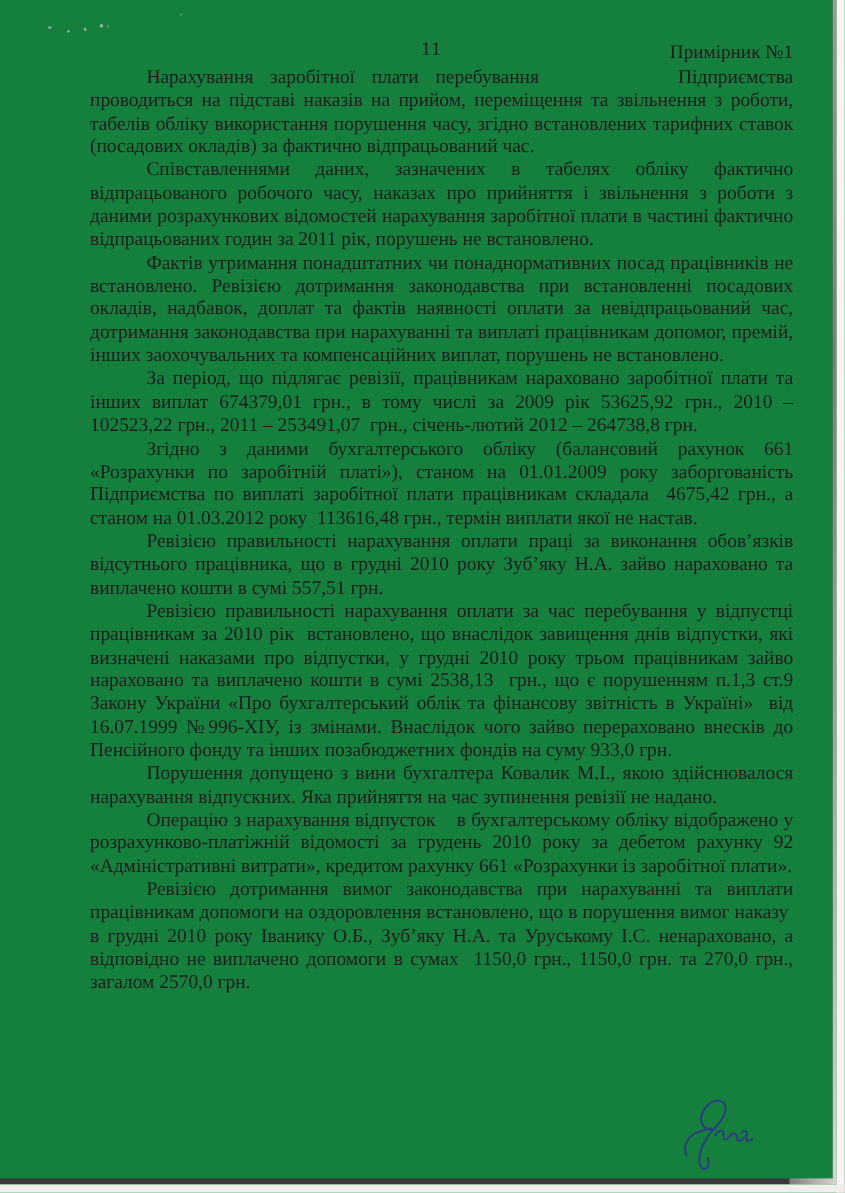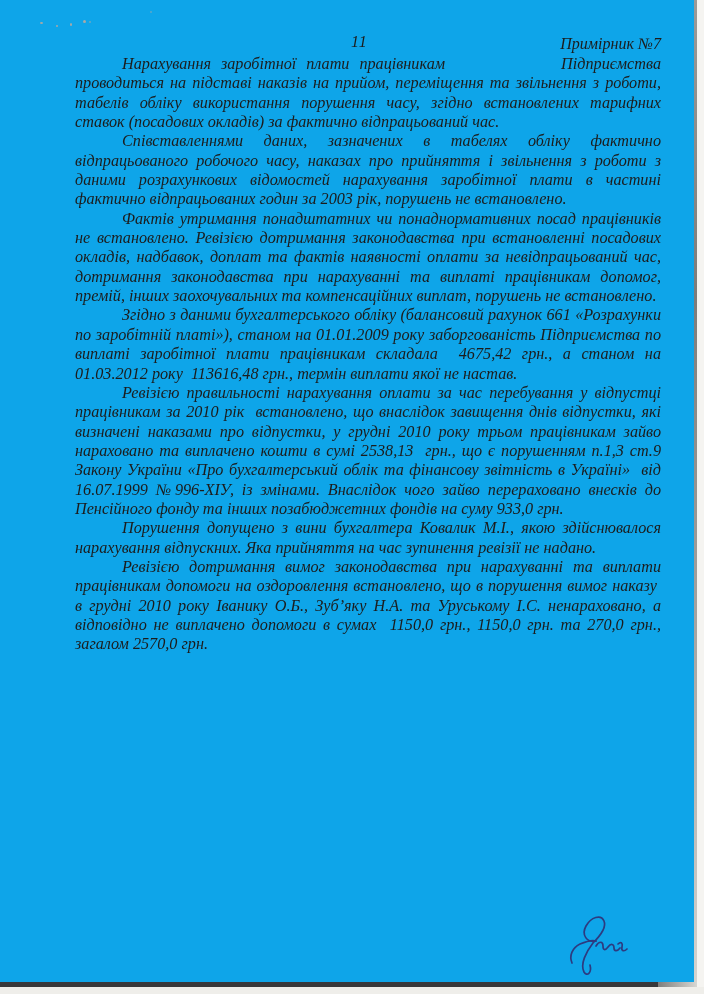--- a/index.html
+++ b/index.html
@@ -7,21 +7,21 @@
     --sig:#2d3b80;
     --scan-line:#38383a;
   }
   html,body{margin:0;padding:0;}
   body{
     width:704px;height:994px;position:relative;overflow:hidden;
     background:#fbfaf8;
     font-family:"Liberation Serif","DejaVu Serif",serif;
   }
   .page{
-    position:absolute;inset:0;background:#0ea5e9;font-style:italic;
+    position:absolute;inset:0;background:#15803d;
   }
   
   .scan-margin-right{position:absolute;top:0;right:0;width:7px;height:100%;background:#f5f4f1;}
   .scan-edge-right{position:absolute;top:0;right:7px;width:3px;height:986px;
     background:linear-gradient(#9a9a98,#7c7c7a 30%,#b9b8b5 80%,#d5d4d0);}
   .scan-edge-bottom{position:absolute;left:0;top:982px;width:658px;height:5px;background:var(--scan-line);}
   .scan-edge-bottom-fade{position:absolute;left:658px;top:982px;width:39px;height:5px;
     background:linear-gradient(to right,#7e7e7c,#d8d7d3);}
   .scan-margin-bottom{position:absolute;left:0;top:987px;width:100%;height:7px;background:#efeeea;}
   .speck{position:absolute;background:#a9a9a7;border-radius:50%;}
@@ -61,30 +61,33 @@
 
   <span class="speck s1"></span>
   <span class="speck s2"></span>
   <span class="speck s3"></span>
   <span class="speck s4"></span>
   <span class="speck s5"></span>
   <span class="speck s6"></span>
 
   <div class="header-row">
     <span class="page-number">11</span>
-    <span class="copy-label">Примірник №7</span>
+    <span class="copy-label">Примірник №1</span>
   </div>
 
   <div class="body-text">
-    <p><span>Нарахування заробітної плати працівникам</span><span class="gap"></span><span>Підприємства проводиться на підставі наказів на прийом, переміщення та звільнення з роботи, табелів обліку використання порушення часу, згідно встановлених тарифних ставок (посадових окладів) за фактично відпрацьований час.</span></p>
-    <p>Співставленнями даних, зазначених в табелях обліку фактично відпрацьованого робочого часу, наказах про прийняття і звільнення з роботи з даними розрахункових відомостей нарахування заробітної плати в частині фактично відпрацьованих годин за 2003 рік, порушень не встановлено.</p>
+    <p><span>Нарахування заробітної плати перебування</span><span class="gap"></span><span>Підприємства проводиться на підставі наказів на прийом, переміщення та звільнення з роботи, табелів обліку використання порушення часу, згідно встановлених тарифних ставок (посадових окладів) за фактично відпрацьований час.</span></p>
+    <p>Співставленнями даних, зазначених в табелях обліку фактично відпрацьованого робочого часу, наказах про прийняття і звільнення з роботи з даними розрахункових відомостей нарахування заробітної плати в частині фактично відпрацьованих годин за 2011 рік, порушень не встановлено.</p>
     <p>Фактів утримання понадштатних чи понаднормативних посад працівників не встановлено. Ревізією дотримання законодавства при встановленні посадових окладів, надбавок, доплат та фактів наявності оплати за невідпрацьований час, дотримання законодавства при нарахуванні та виплаті працівникам допомог, премій, інших заохочувальних та компенсаційних виплат, порушень не встановлено.</p>
+    <p>За період, що підлягає ревізії, працівникам нараховано заробітної плати та інших виплат 674379,01 грн., в тому числі за 2009 рік 53625,92 грн., 2010 – 102523,22 грн., 2011 – 253491,07&nbsp; грн., січень-лютий 2012 – 264738,8 грн.</p>
     <p>Згідно з даними бухгалтерського обліку (балансовий рахунок 661 «Розрахунки по заробітній платі»), станом на 01.01.2009 року заборгованість Підприємства по виплаті заробітної плати працівникам складала&nbsp; 4675,42 грн., а станом на 01.03.2012 року&nbsp; 113616,48 грн., термін виплати якої не настав.</p>
+    <p>Ревізією правильності нарахування оплати праці за виконання обов’язків відсутнього працівника, що в грудні 2010 року Зуб’яку Н.А. зайво нараховано та виплачено кошти в сумі 557,51 грн.</p>
     <p>Ревізією правильності нарахування оплати за час перебування у відпустці працівникам за 2010 рік&nbsp; встановлено, що внаслідок завищення днів відпустки, які визначені наказами про відпустки, у грудні 2010 року трьом працівникам зайво нараховано та виплачено кошти в сумі 2538,13&nbsp; грн., що є порушенням п.1,3 ст.9 Закону України «Про бухгалтерський облік та фінансову звітність в Україні»&nbsp; від 16.07.1999 №996-ХІУ, із змінами. Внаслідок чого зайво перераховано внесків до Пенсійного фонду та інших позабюджетних фондів на суму 933,0 грн.</p>
     <p>Порушення допущено з вини бухгалтера Ковалик М.І., якою здійснювалося нарахування відпускних. Яка прийняття на час зупинення ревізії не надано.</p>
+    <p>Операцію з нарахування відпусток&nbsp;&nbsp;&nbsp; в бухгалтерському обліку відображено у розрахунково-платіжній відомості за грудень 2010 року за дебетом рахунку 92 «Адміністративні витрати», кредитом рахунку 661 «Розрахунки із заробітної плати».</p>
     <p>Ревізією дотримання вимог законодавства при нарахуванні та виплати працівникам допомоги на оздоровлення встановлено, що в порушення вимог наказу&nbsp; в грудні 2010 року Іванику О.Б., Зуб’яку Н.А. та Уруському І.С. ненараховано, а відповідно не виплачено допомоги в сумах&nbsp; 1150,0 грн., 1150,0 грн. та 270,0 грн., загалом 2570,0 грн.</p>
   </div>
 
   <svg class="signature" viewBox="0 0 80 70" aria-hidden="true">
     <path d="M16,50 C13,43 16,35 24,31 C31,28 37,27 40,28"></path>
     <path d="M40,28 C31,30 25,22 30,13 C35,4 45,1 48,8 C51,15 43,24 37,30 C30,39 24,51 28,59 C31,64 36,60 34,52"></path>
     <path d="M40,33 C43,28 47,28 47,33 C47,37 49,38 52,34 C55,30 58,31 58,35 C58,38 61,39 64,35"></path>
     <path d="M62,31 C65,28 67,30 66,34 C65,38 68,39 71,36"></path>
   </svg>
 

